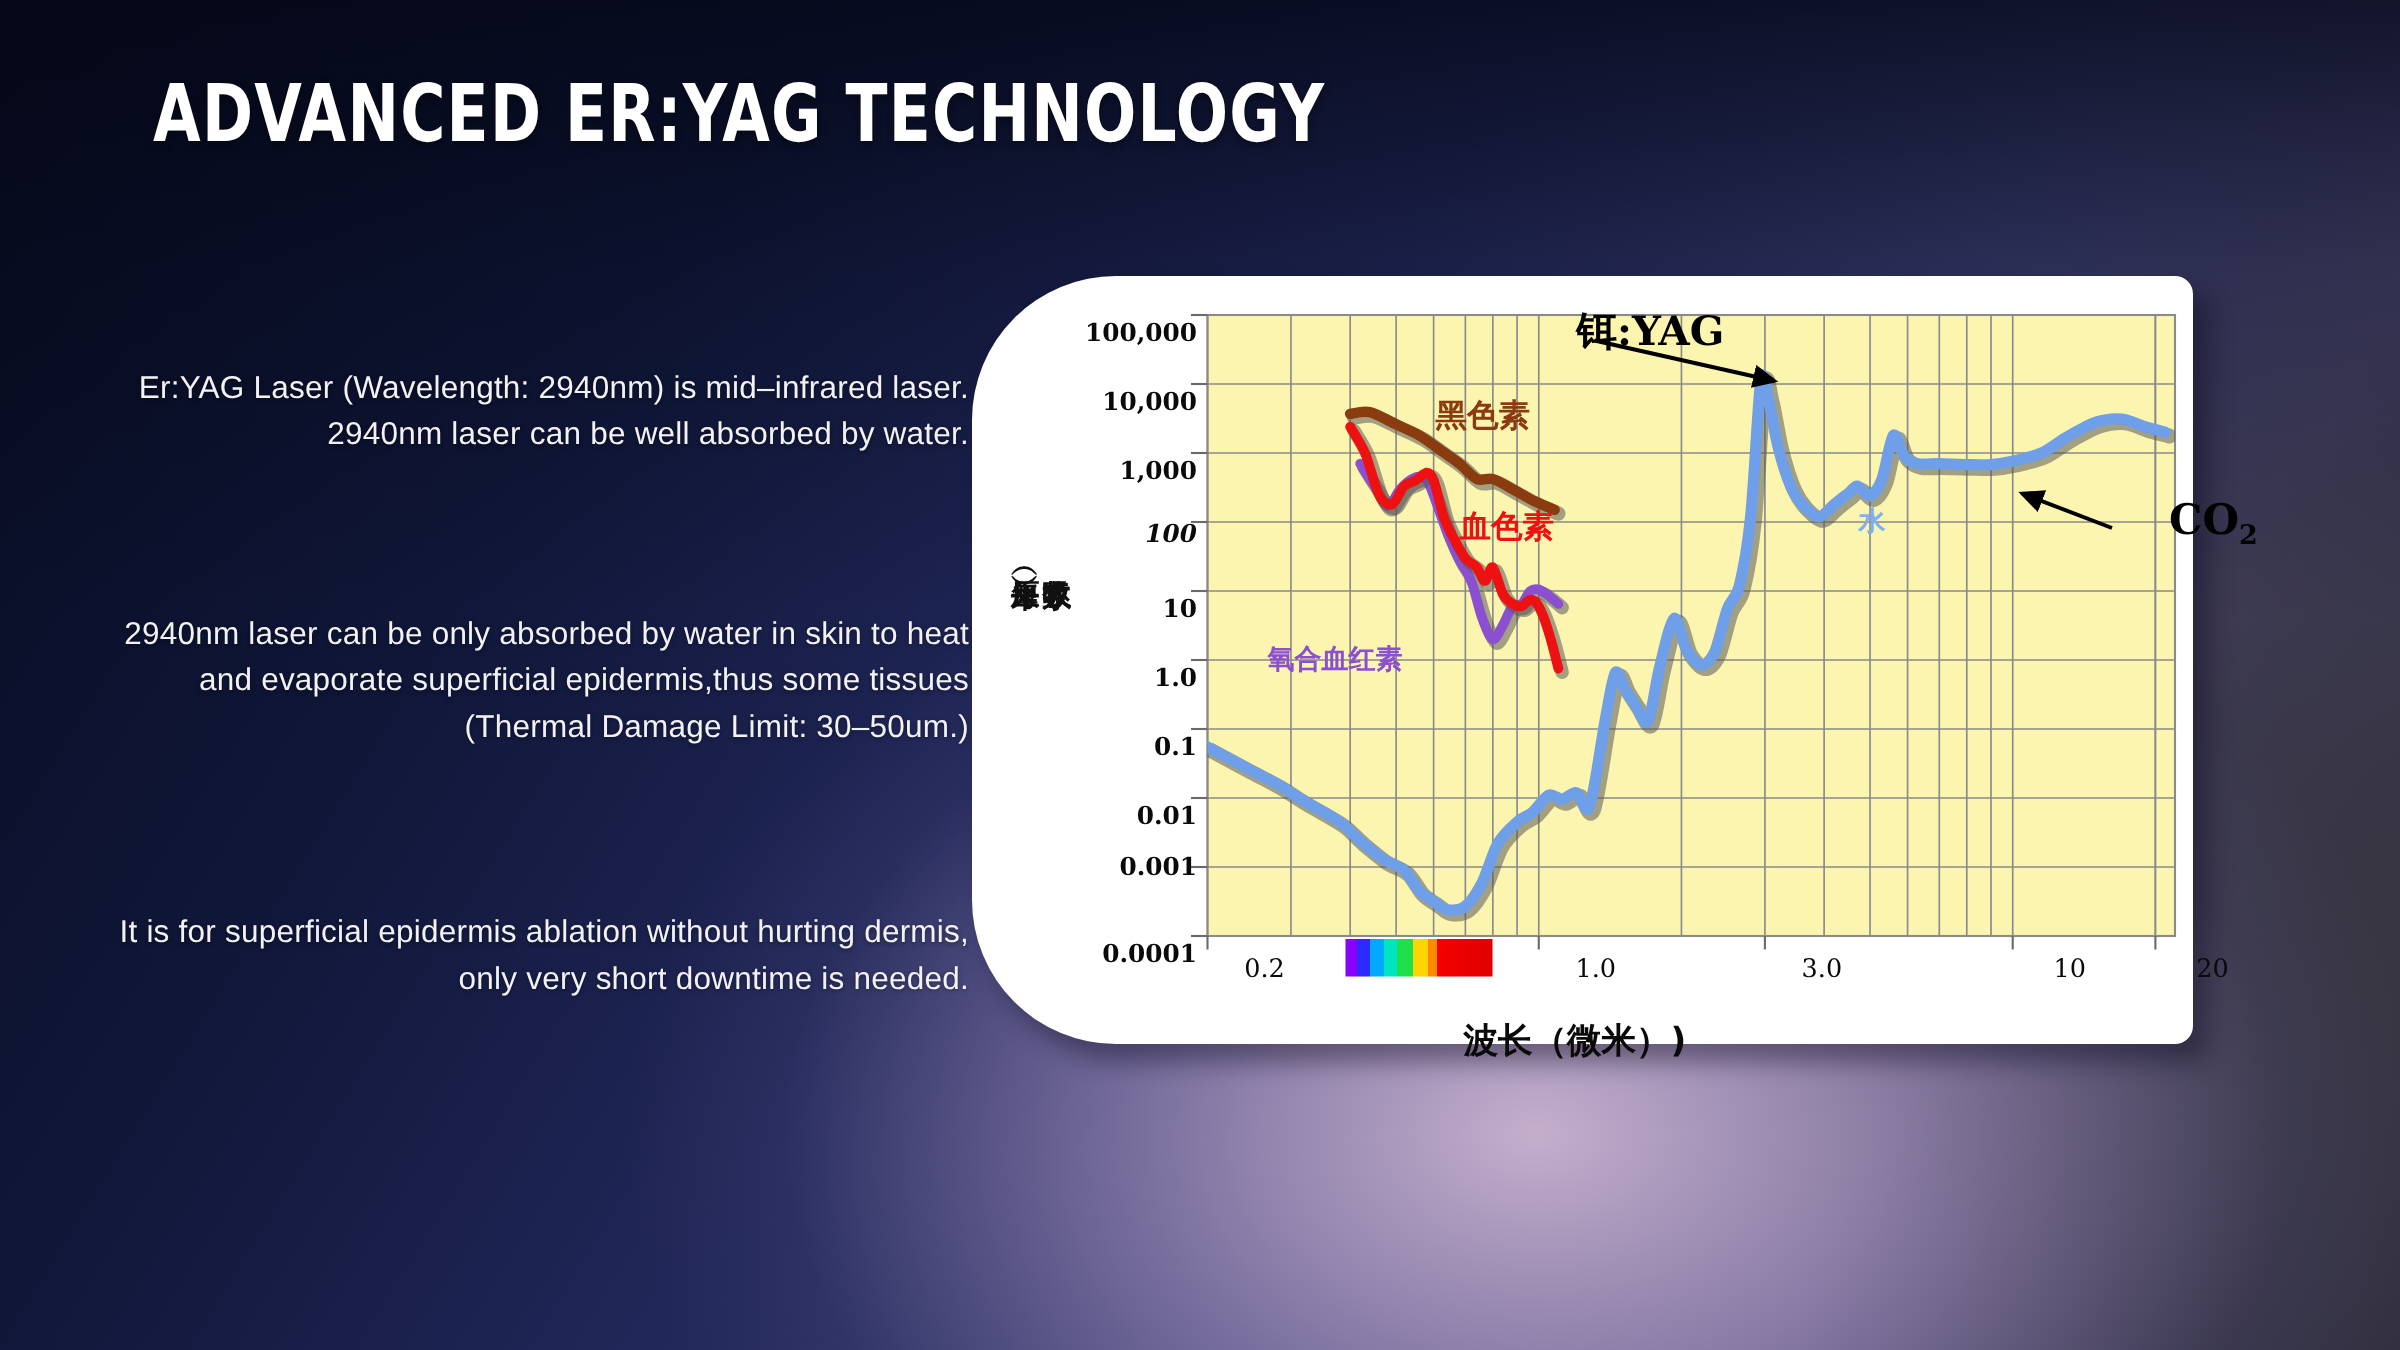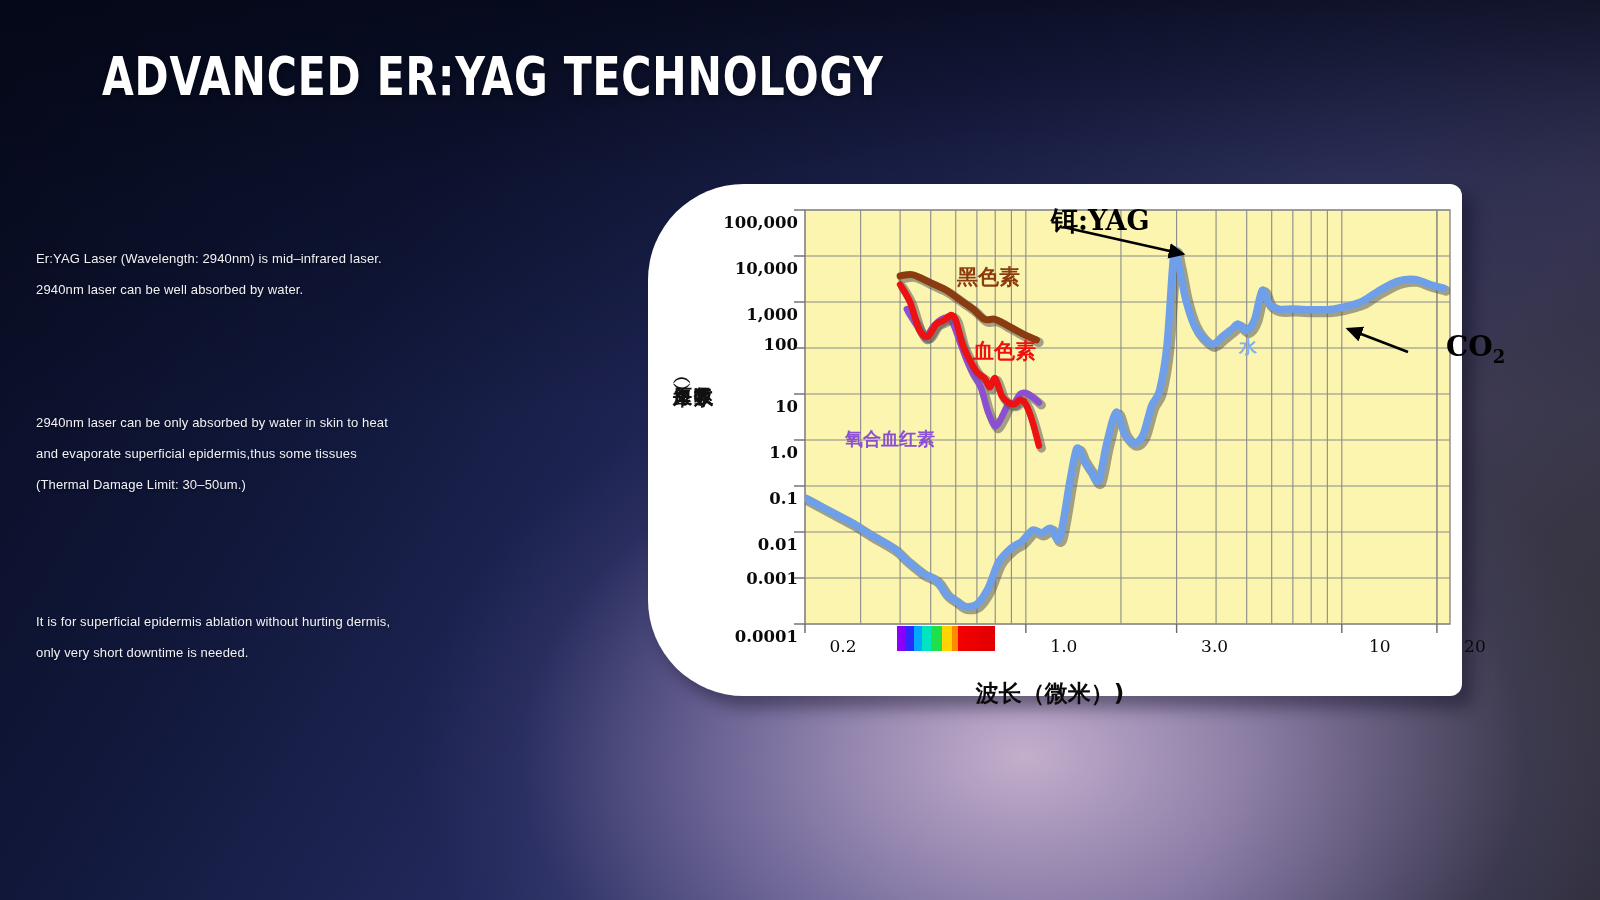--- a/index.html
+++ b/index.html
@@ -18,22 +18,22 @@
     background:linear-gradient(180deg, rgba(4,7,22,0.78) 0%, rgba(4,7,22,0.30) 20%, rgba(0,0,0,0) 46%);}
 
   .title{
     position:absolute;left:102px;top:46px;
     font-family:"DejaVu Sans Condensed","Liberation Sans Narrow","Liberation Sans",sans-serif;
     font-weight:bold;font-size:53px;letter-spacing:1px;color:#ffffff;
     transform:scaleX(0.86);transform-origin:left center;white-space:nowrap;
     text-shadow:0 2px 6px rgba(0,0,0,0.45);
   }
 
-  .copy{position:absolute;left:36px;width:620px;text-align:left;color:#f2f2f6;
-    font-size:13px;line-height:31px;letter-spacing:0.15px;
+  .copy{position:absolute;left:26px;width:620px;text-align:right;color:#f2f2f6;
+    font-size:21px;line-height:31px;letter-spacing:0.15px;
     text-shadow:0 1px 3px rgba(0,0,0,0.42);}
   #para1{top:243px;}
   #para2{top:407px;}
   #para3{top:606px;}
   .copy div{white-space:nowrap;}
 
   
   .card{position:absolute;left:648px;top:184px;width:814px;height:512px;
     background:#ffffff;
     border-radius:96px 12px 12px 96px;
@@ -177,21 +177,21 @@
 
 <div class="yaxis-title">
   <span>吸收系数</span>
   <span>（每厘米）</span>
 </div>
 
 <div class="ylabels" id="ylabels">
     <div style="top: 26px;">100,000</div>
     <div style="top: 72px;">10,000</div>
     <div style="top: 118px;">1,000</div>
-    <div style="top: 148px;">100</div>
+    <div style="top: 160px; font-style: italic;">100</div>
     <div style="top: 210px;">10</div>
     <div style="top: 256px;">1.0</div>
     <div style="top: 302px;">0.1</div>
     <div style="top: 348px;">0.01</div>
     <div style="top: 382px;">0.001</div>
     <div style="top: 440px;">0.0001</div>
   </div>
 <div class="xlabels" id="xlabels">
     <div style="left: 45px;">0.2</div>
     <div style="left: 265.847px;">1.0</div>

